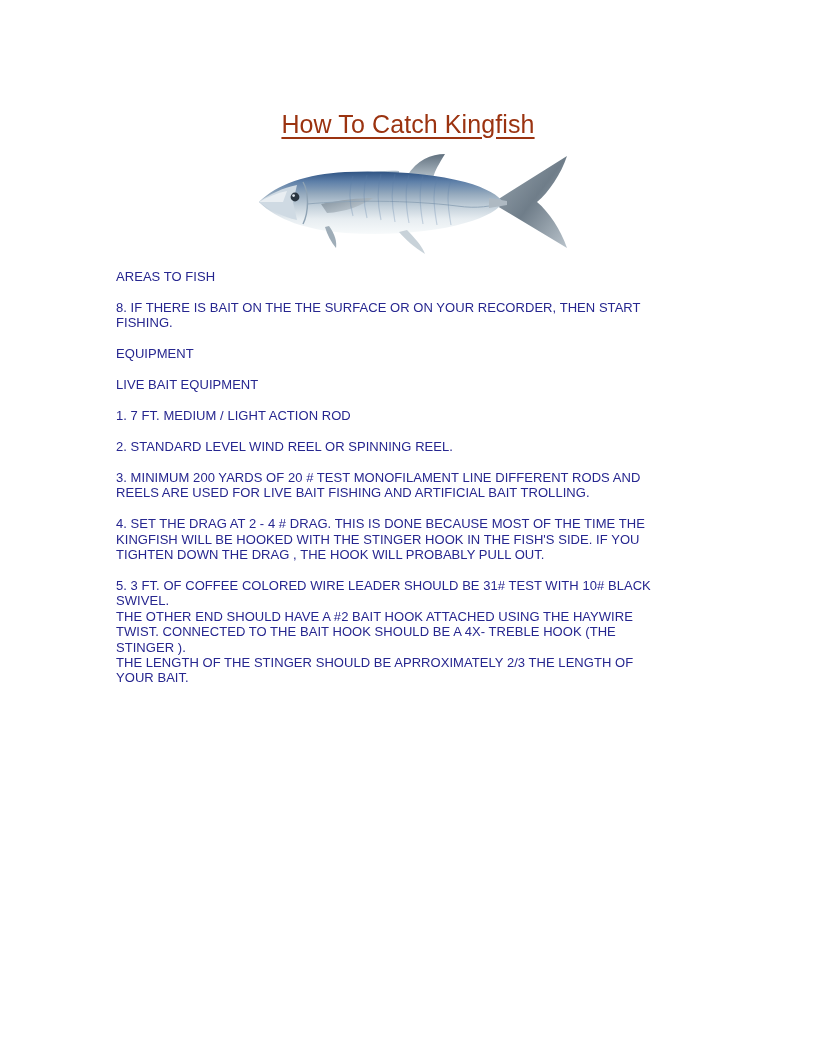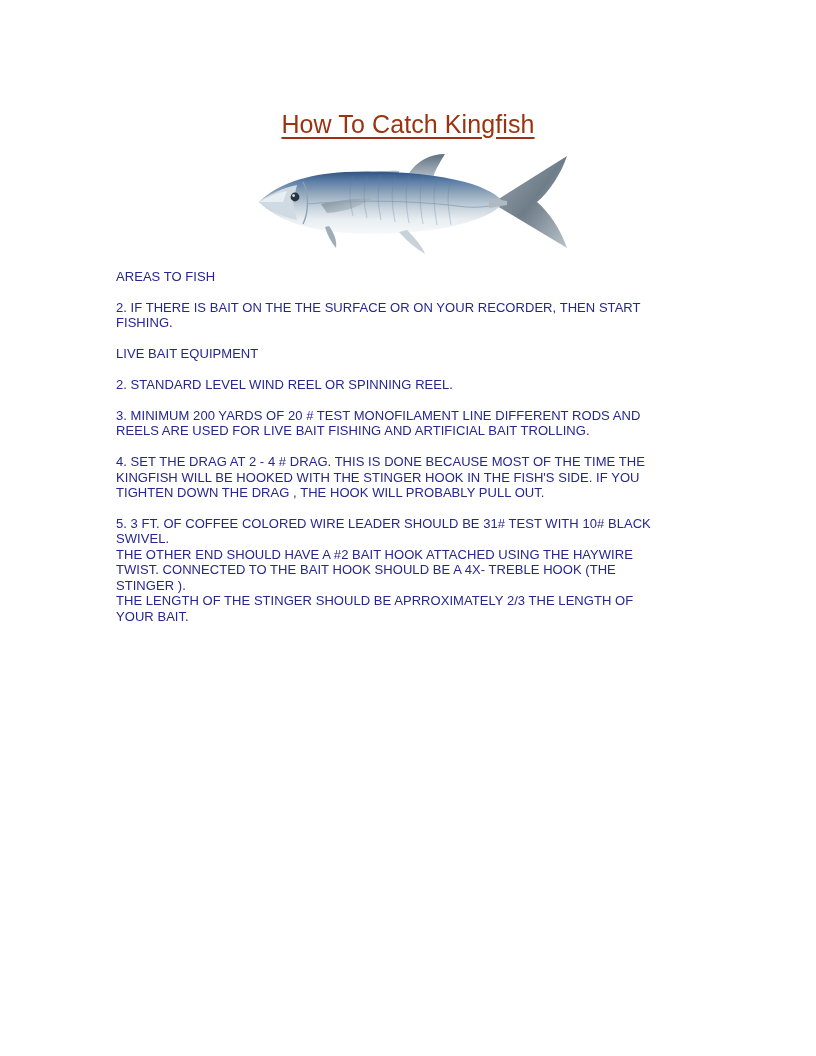--- a/index.html
+++ b/index.html
@@ -146,23 +146,25 @@
         <path d="M188 38 C184 50 184 62 188 85"></path>
         <path d="M202 40 C198 51 198 62 202 85"></path>
       </g>
 
       <path d="M240 58 L258 61 L258 65 L240 68 Z" fill="#aeb9c2"></path>
     </svg>
   </div>
 
   <div class="content">
     <p class="para">AREAS TO FISH</p>
-    <p class="para">2. IF THERE IS BAIT ON THE THE SURFACE OR ON YOUR RECORDER, THEN START
+    <p class="para">8. IF THERE IS BAIT ON THE THE SURFACE OR ON YOUR RECORDER, THEN START
 FISHING.</p>
+    <p class="para">EQUIPMENT</p>
     <p class="para">LIVE BAIT EQUIPMENT</p>
+    <p class="para">1. 7 FT. MEDIUM / LIGHT ACTION ROD</p>
     <p class="para">2. STANDARD LEVEL WIND REEL OR SPINNING REEL.</p>
     <p class="para">3. MINIMUM 200 YARDS OF 20 # TEST MONOFILAMENT LINE DIFFERENT RODS AND
 REELS ARE USED FOR LIVE BAIT FISHING AND ARTIFICIAL BAIT TROLLING.</p>
     <p class="para">4. SET THE DRAG AT 2 - 4 # DRAG. THIS IS DONE BECAUSE MOST OF THE TIME THE
 KINGFISH WILL BE HOOKED WITH THE STINGER HOOK IN THE FISH'S SIDE. IF YOU
 TIGHTEN DOWN THE DRAG , THE HOOK WILL PROBABLY PULL OUT.</p>
     <p class="para">5. 3 FT. OF COFFEE COLORED WIRE LEADER SHOULD BE 31# TEST WITH 10# BLACK
 SWIVEL.
 THE OTHER END SHOULD HAVE A #2 BAIT HOOK ATTACHED USING THE HAYWIRE
 TWIST. CONNECTED TO THE BAIT HOOK SHOULD BE A 4X- TREBLE HOOK (THE

